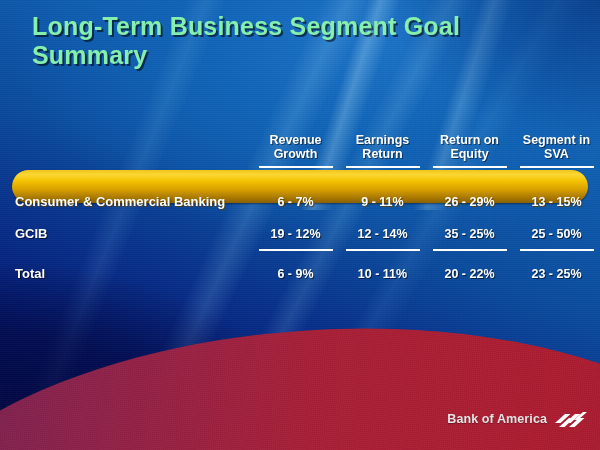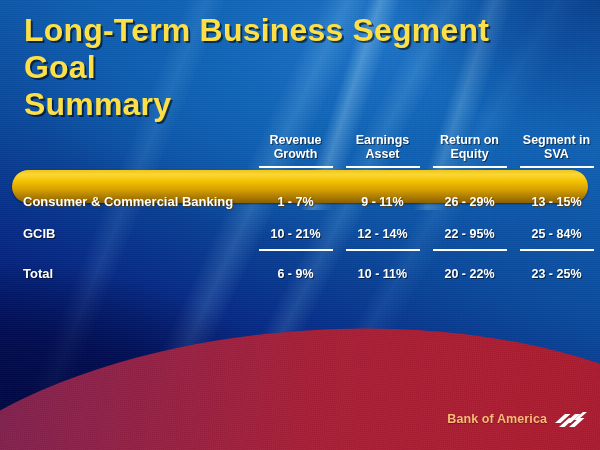--- a/index.html
+++ b/index.html
@@ -61,25 +61,25 @@
     position: absolute;
     inset: 0;
     background:
       radial-gradient(ellipse 420px 260px at 2% 100%, rgba(1,7,60,0.95) 0%, rgba(1,7,60,0.55) 45%, rgba(1,7,60,0) 72%),
       radial-gradient(ellipse 300px 200px at 100% 0%, rgba(3,35,110,0.55) 0%, rgba(3,35,110,0) 70%);
   }
 
   
   .title {
     position: absolute;
-    left: 24px;
+    left: 32px;
     top: 12px;
     width: 520px;
-    color: #fde047;
-    font-size: 32px;
+    color: #86efac;
+    font-size: 25px;
     font-weight: bold;
     line-height: 1.16;
     letter-spacing: 0.2px;
     text-shadow: 2px 2px 0 rgba(0,0,0,0.55);
     white-space: pre-line;
   }
 
   
   .table-wrap {
     position: absolute;
@@ -125,21 +125,21 @@
   tbody td {
     height: 31px;
     vertical-align: middle;
     text-align: center;
     font-weight: bold;
     font-size: 12.5px;
     text-shadow: 1px 1px 0 rgba(0,0,0,0.55);
   }
   tbody td.lbl {
     text-align: left;
-    padding-left: 23px;
+    padding-left: 15px;
     font-weight: bold;
     font-size: 13px;
   }
 
   
   tr.row-highlight { position: relative; }
   tr.row-highlight td {
     position: relative;
     z-index: 2;
     height: 33px;
@@ -201,21 +201,21 @@
 
   .brand {
     position: absolute;
     right: 12px;
     bottom: 20px;
     display: flex;
     align-items: center;
     gap: 7px;
   }
   .brand-name {
-    color: #fdba74;
+    color: #e5e5e5;
     font-size: 12.5px;
     font-weight: bold;
     letter-spacing: 0.1px;
     text-shadow: 0 1px 1px rgba(0,0,0,0.35);
   }
   .brand-mark { width: 34px; height: 22px; display: block; }
 </style>
 </head>
 <body>
 
@@ -244,52 +244,52 @@
       <thead>
         <tr>
           <th class="h-label"></th>
           <th>
             <span>Revenue
 Growth</span>
             <span class="rule"></span>
           </th>
           <th>
             <span>Earnings
-Asset</span>
+Return</span>
             <span class="rule"></span>
           </th>
           <th>
             <span>Return on
 Equity</span>
             <span class="rule"></span>
           </th>
           <th>
             <span>Segment in
 SVA</span>
             <span class="rule"></span>
           </th>
         </tr>
       </thead>
       <tbody>
 
         <tr class="row-highlight">
           <td class="lbl">Consumer &amp; Commercial Banking</td>
-          <td>1 - 7%</td>
+          <td>6 - 7%</td>
           <td>9 - 11%</td>
           <td>26 - 29%</td>
           <td>13 - 15%</td>
         </tr>
 
 
         <tr>
           <td class="lbl">GCIB</td>
-          <td>10 - 21%</td>
+          <td>19 - 12%</td>
           <td>12 - 14%</td>
-          <td>22 - 95%</td>
-          <td>25 - 84%</td>
+          <td>35 - 25%</td>
+          <td>25 - 50%</td>
         </tr>
 
 
         <tr class="sep-row">
           <td></td>
           <td>
               <span class="rule"></span>
             </td>
           <td>
               <span class="rule"></span>

